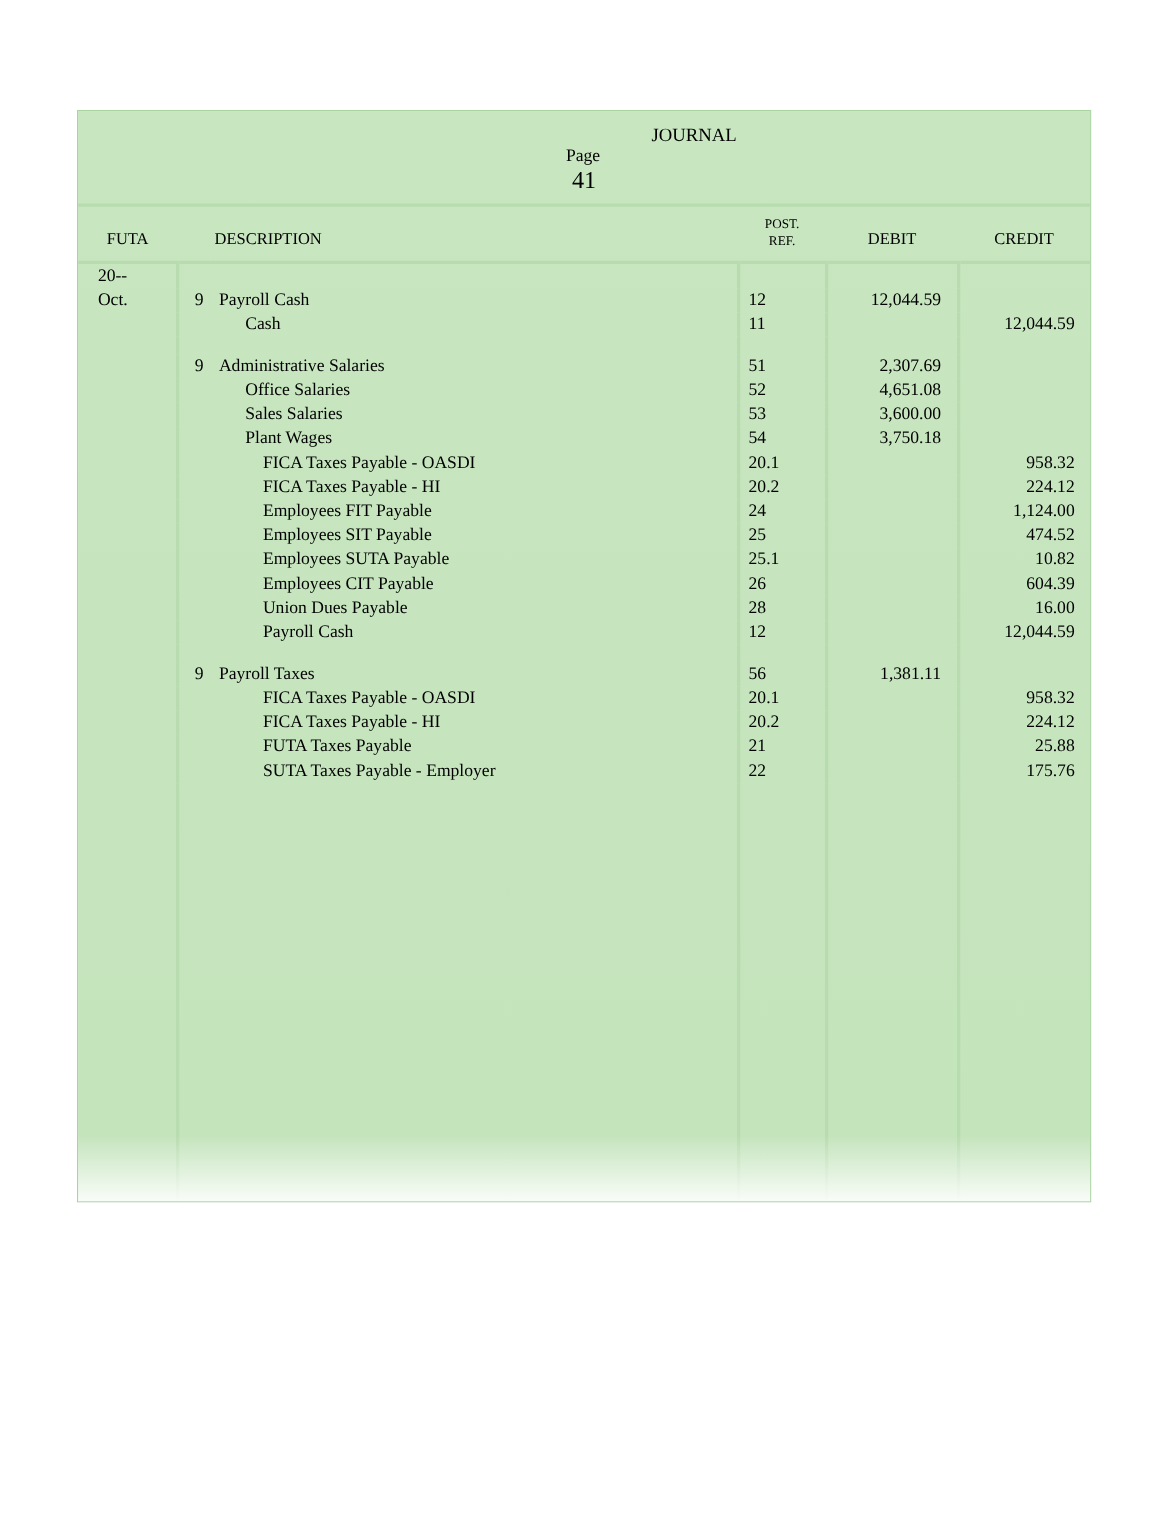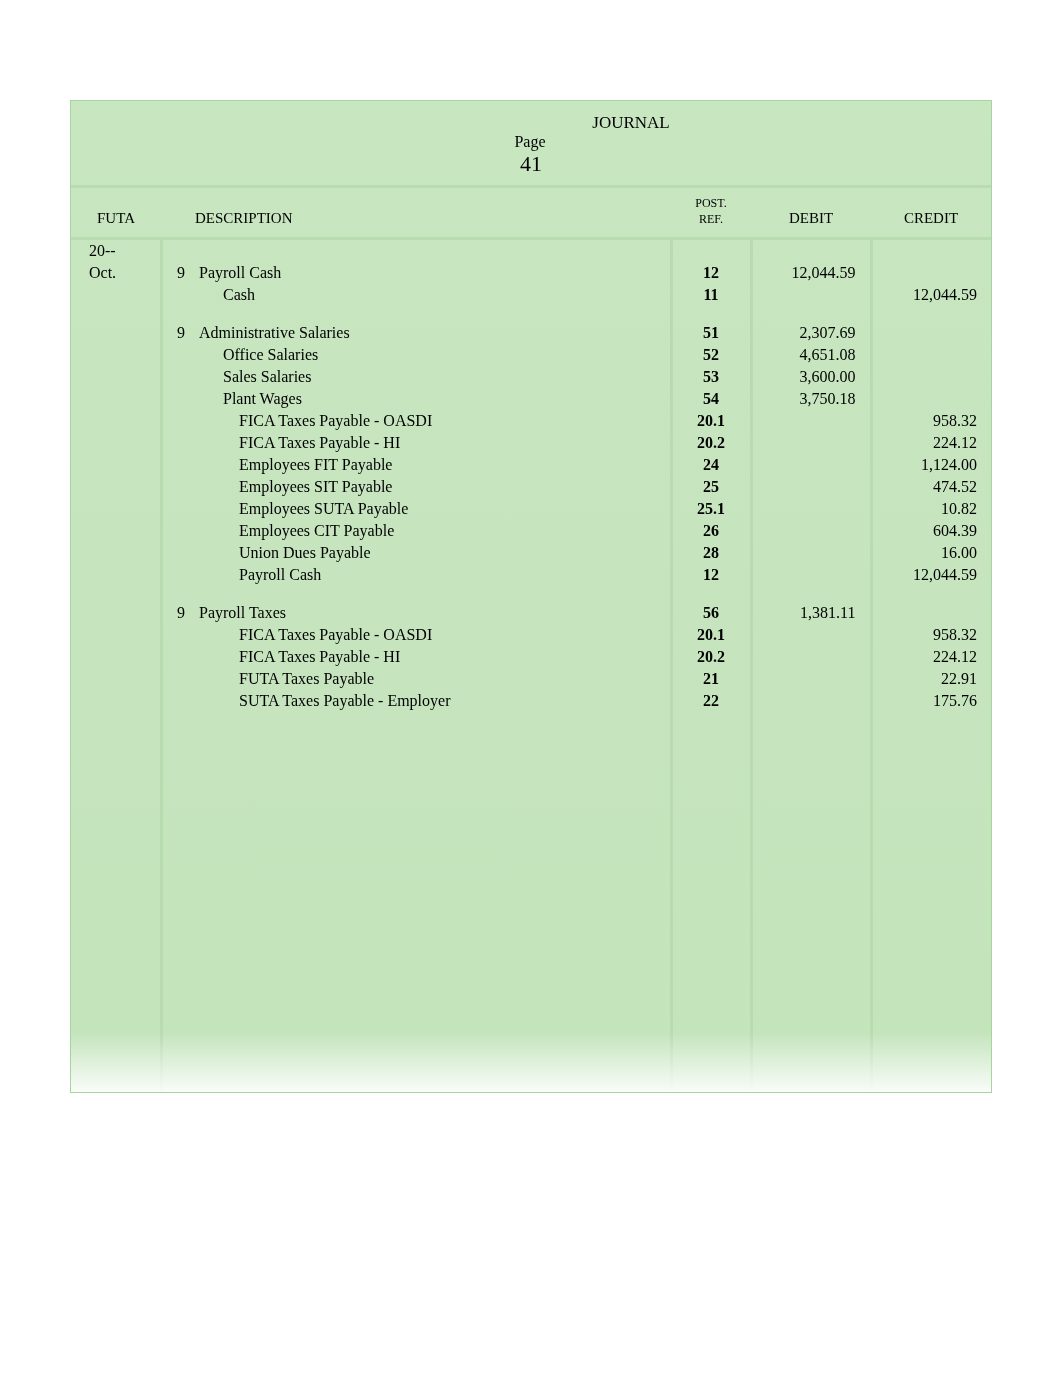--- a/index.html
+++ b/index.html
@@ -92,24 +92,22 @@
     }
     td.col-day {
       text-align: right;
       padding-right: 6px;
     }
     td.col-desc {
       text-align: left;
       margin-left: 20px;
     }
     td.col-postref {
-      text-align: center;
       border-left: 3px solid #b8dcb0;
       border-right: 3px solid #b8dcb0;
-      font-weight: bold;
     }
     td.col-debit {
       text-align: right;
       padding-right: 14px;
       border-right: 3px solid #b8dcb0;
     }
     td.col-credit {
       text-align: right;
       padding-right: 14px;
     }
@@ -328,21 +326,21 @@
             <td class="col-postref">20.2</td>
             <td class="col-debit"></td>
             <td class="col-credit">224.12</td>
           </tr>
           <tr>
             <td class="col-date"></td>
             <td class="col-day"></td>
             <td class="col-desc"><span class="indent-2">FUTA Taxes Payable</span></td>
             <td class="col-postref">21</td>
             <td class="col-debit"></td>
-            <td class="col-credit">22.91</td>
+            <td class="col-credit">25.88</td>
           </tr>
           <tr>
             <td class="col-date"></td>
             <td class="col-day"></td>
             <td class="col-desc"><span class="indent-2">SUTA Taxes Payable - Employer</span></td>
             <td class="col-postref">22</td>
             <td class="col-debit"></td>
             <td class="col-credit">175.76</td>
           </tr>
           <tr class="filler">

